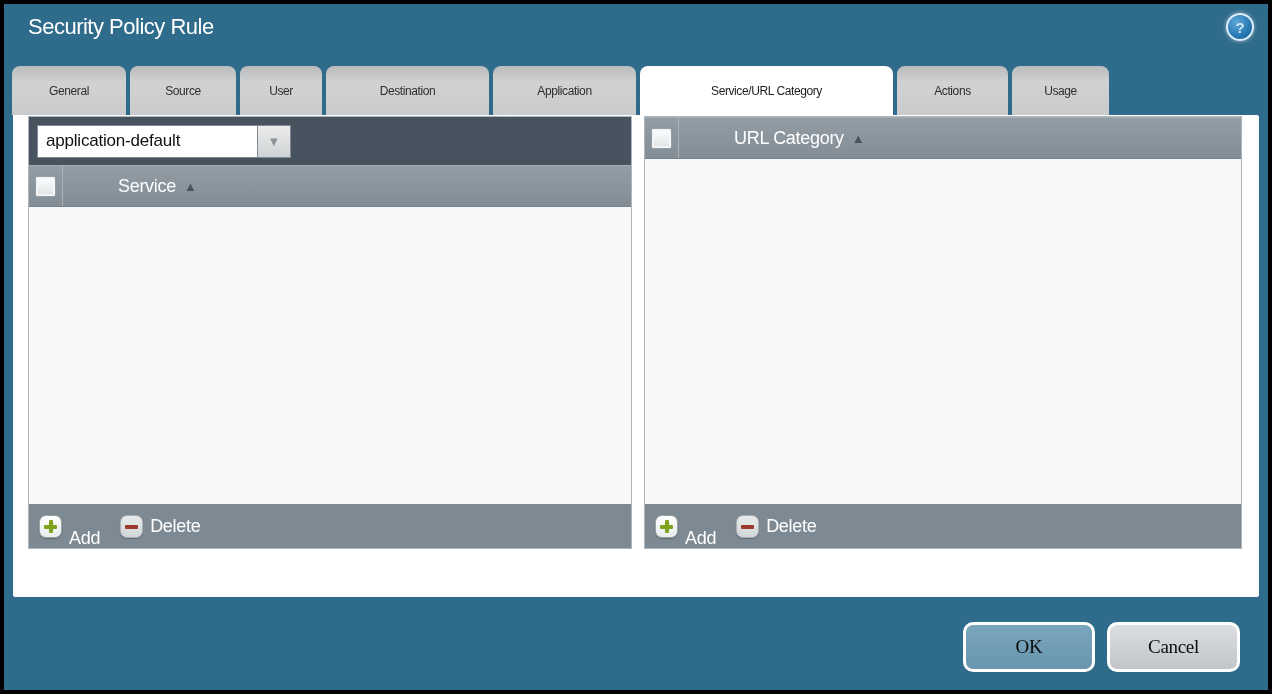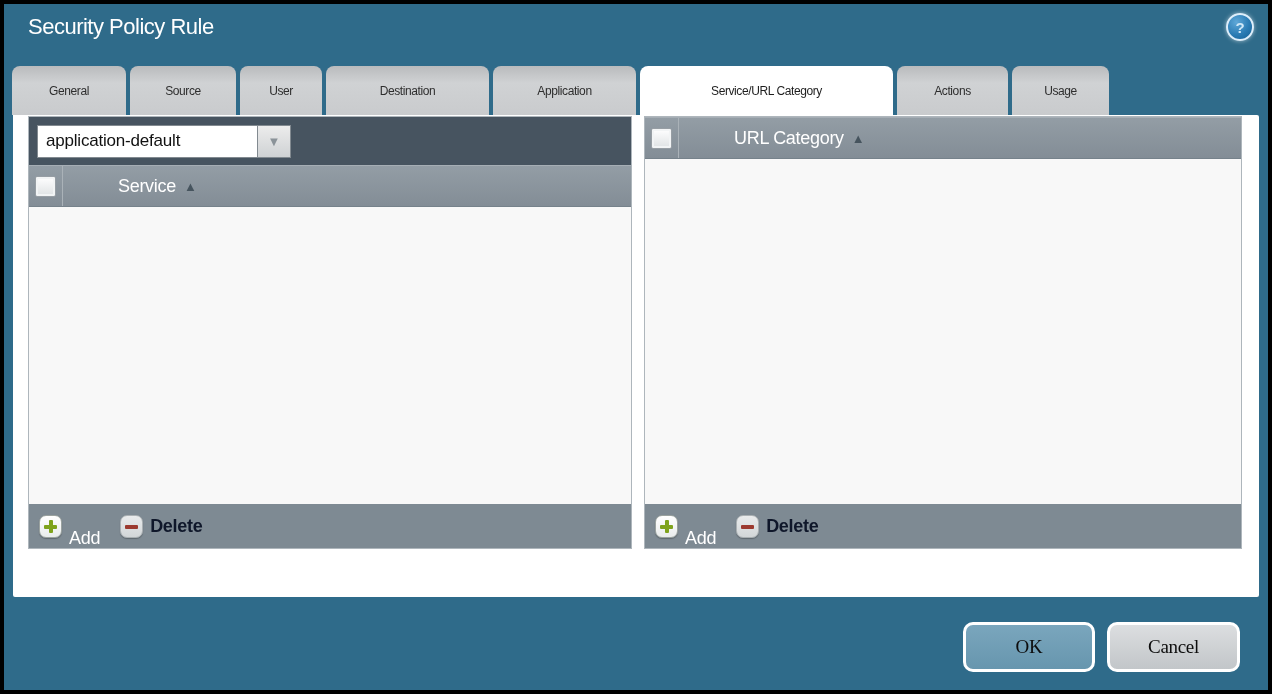--- a/index.html
+++ b/index.html
@@ -89,21 +89,21 @@
 
   .panel-list { flex:1 1 auto; background:#f8f8f8; }
 
   .panel-footer {
     height:44px; flex:0 0 44px; background:#7e8a93;
     display:flex; align-items:center; gap:20px; padding-left:10px;
   }
   .footer-btn { display:flex; align-items:center; gap:7px; cursor:pointer; }
   .footer-btn .lbl { font-size:18px; letter-spacing:-0.3px; }
   .footer-btn.add .lbl { color:#fff;margin-top:24px; }
-  .footer-btn.delete .lbl { color:#0f172a;font-weight:bold; }
+  .footer-btn.delete .lbl { color:#ffffff; }
 
   .sq-icon {
     width:23px; height:23px; border-radius:7px; position:relative;
     box-shadow:0 1px 1px rgba(0,0,0,.25);
   }
   .sq-icon.plus { background:linear-gradient(#ffffff,#e9ecec); border:1px solid #9aa29f; }
   .sq-icon.plus::before, .sq-icon.plus::after {
     content:""; position:absolute; background:#7fa31c; border-radius:1px;
   }
   .sq-icon.plus::before { left:4px; right:4px; top:9px; height:4px; }

